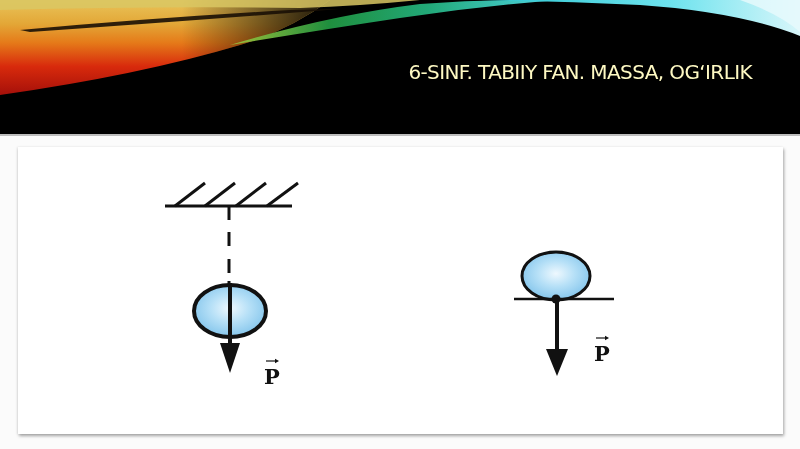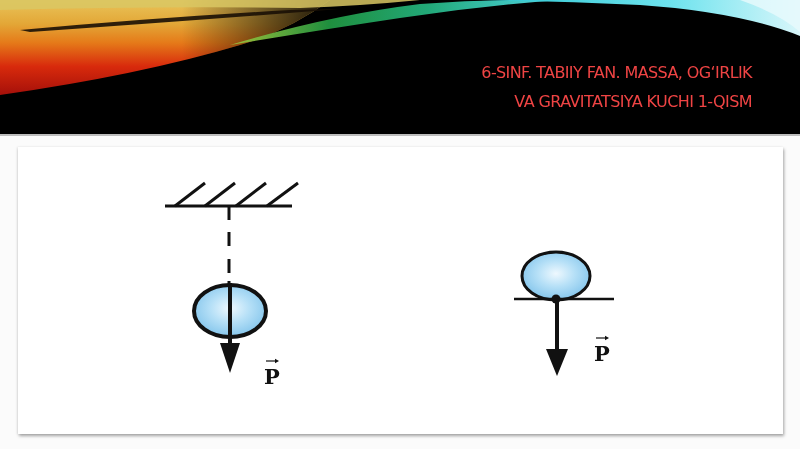--- a/index.html
+++ b/index.html
@@ -35,23 +35,23 @@
       width: 800px;
       height: 2px;
       background: #bdbdbd;
     }
     .title {
       position: absolute;
       right: 48px;
       top: 58px;
       width: 560px;
       text-align: right;
-      color: #ef4444;
+      color: #fef9c3;
       font-family: "DejaVu Sans", sans-serif;
-      font-size: 16px;
+      font-size: 20px;
       line-height: 29px;
       letter-spacing: -0.6px;
       text-transform: uppercase;
       font-weight: normal;
     }
     .title span { display: block; white-space: nowrap; }
     .card {
       position: absolute;
       left: 18px;
       top: 147px;
@@ -120,21 +120,20 @@
 
       <path d="M0,0 L420,0 Q360,6 300,8 Q160,6 0,10 Z" fill="#d9c763" opacity="0.85"></path>
 
       <path d="M230,45 Q330,15 420,4 Q470,0 520,0 L560,0 Q480,6 400,18 Q320,30 230,45 Z" fill="url(#gGreen)"></path>
 
       <path d="M480,0 L800,0 L800,36 Q740,12 640,5 Q560,1 480,0 Z" fill="url(#gCyan)"></path>
       <path d="M740,0 L800,0 L800,32 Q780,14 740,0 Z" fill="#e9fafc" opacity="0.8"></path>
     </svg>
     <div class="title">
       <span>6-SINF. TABIIY FAN. MASSA, OG‘IRLIK</span>
-      <span>VA GRAVITATSIYA KUCHI 1-QISM</span>
     </div>
   </div>
   <div class="header-sep"></div>
 
   <div class="card"></div>
 
   <svg class="diagram" width="800" height="449" viewBox="0 0 800 449">
     <defs>
       <radialGradient id="ballGrad" cx="0.5" cy="0.45" r="0.6">
         <stop offset="0" stop-color="#eef8fe"></stop>

